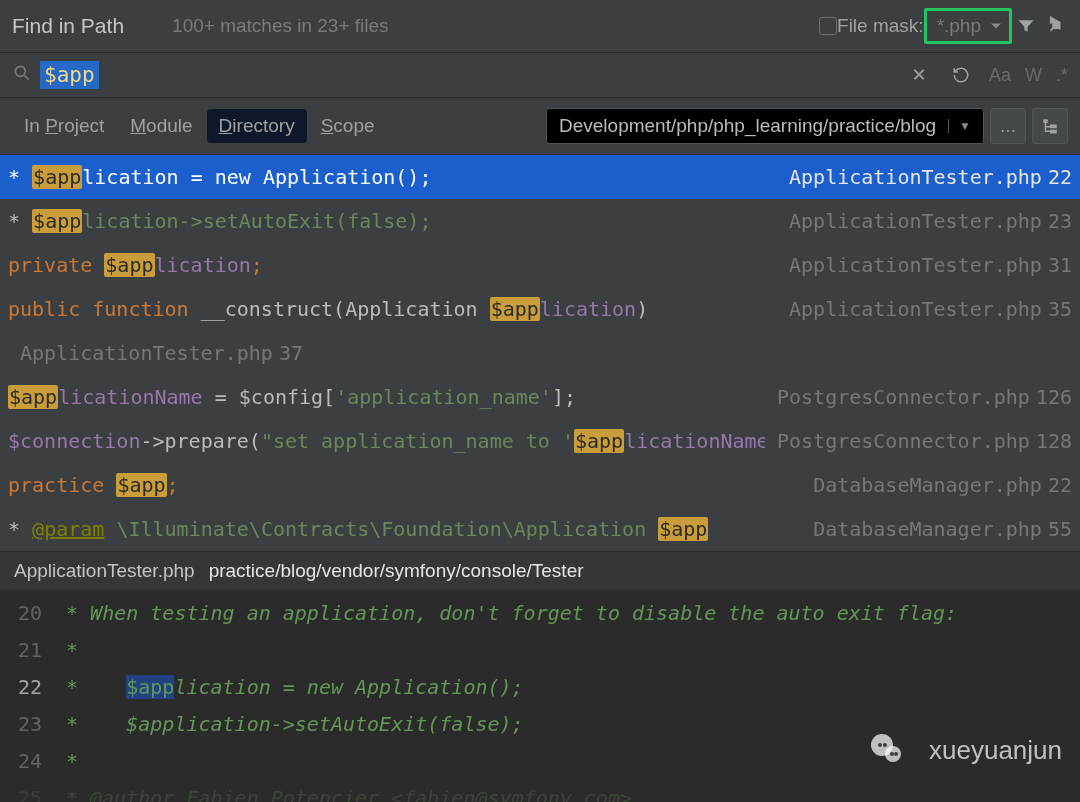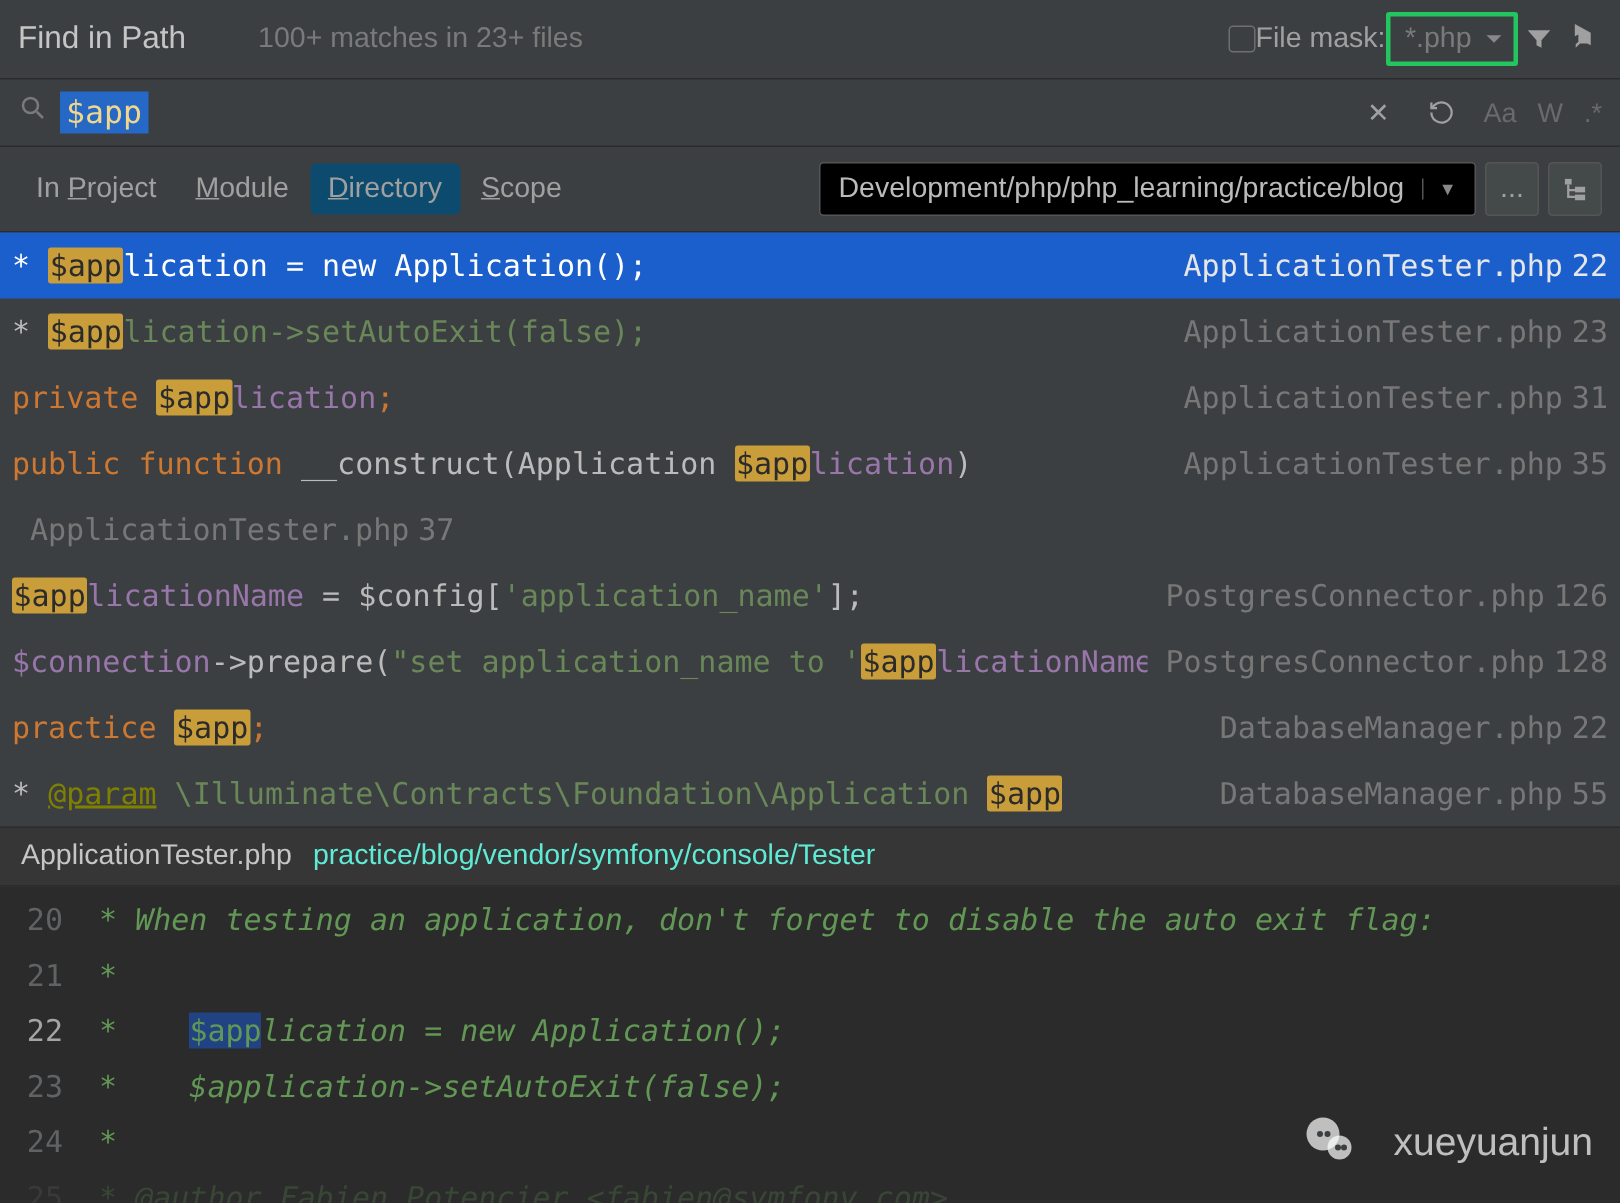--- a/index.html
+++ b/index.html
@@ -59,21 +59,21 @@
 .search-opts { margin-left: auto; display: flex; gap: 14px; align-items: center; color: #6a6a6a; font-size: 18px; }
 .scope-row {
   display: flex;
   align-items: center;
   padding: 10px 12px;
   gap: 0;
   border-bottom: 1px solid #2b2b2b;
 }
 .tabs { display: flex; gap: 2px; }
 .tab { padding: 6px 12px; color: #a0a0a0; cursor: pointer; }
-.tab.active { background: #0c4a6e; border-radius: 4px; }
+.tab.active { background: #0f172a; border-radius: 4px; }
 .tab .ul { text-decoration: underline; }
 .path-select {
   margin-left: auto;
   display: flex;
   align-items: center;
   gap: 6px;
 }
 .path-box {
   background: #000000;
   border: 1px solid #555;
@@ -116,37 +116,37 @@
 .preview-header {
   display: flex;
   align-items: center;
   gap: 14px;
   padding: 8px 14px;
   border-top: 1px solid #2b2b2b;
   border-bottom: 1px solid #2b2b2b;
   background: #363636;
 }
 .preview-header .fname { color: #c5c5c5; }
-.preview-header .fpath { color: #5eead4; }
+.preview-header .fpath { color: #e5e5e5; }
 .preview {
   background: #2b2b2b;
   font-family: "Menlo", "Consolas", monospace;
   font-size: 20px;
   padding: 4px 0;
 }
 .pv-row { display: flex; align-items: center; line-height: 1.85; }
 .pv-row .gutter { width: 54px; text-align: right; color: #606366; padding-right: 12px; }
 .pv-row.cur .gutter { color: #a4a4a4; }
 .pv-row .txt { flex: 1; white-space: pre; }
 .comment { color: #629755; font-style: italic; }
 .hl2 { background: #214283; color: #629755; }
 .watermark {
   position: absolute;
   right: 18px;
-  bottom: 23px;
+  bottom: 34px;
   color: rgba(255,255,255,0.7);
   font-size: 26px;
   display: flex;
   align-items: center;
   gap: 22px;
 }
 .watermark .bubbles {
   position: relative; width: 40px; height: 36px;
 }
 .bubble { position: absolute; background: rgba(255,255,255,0.7); border-radius: 50%; }

